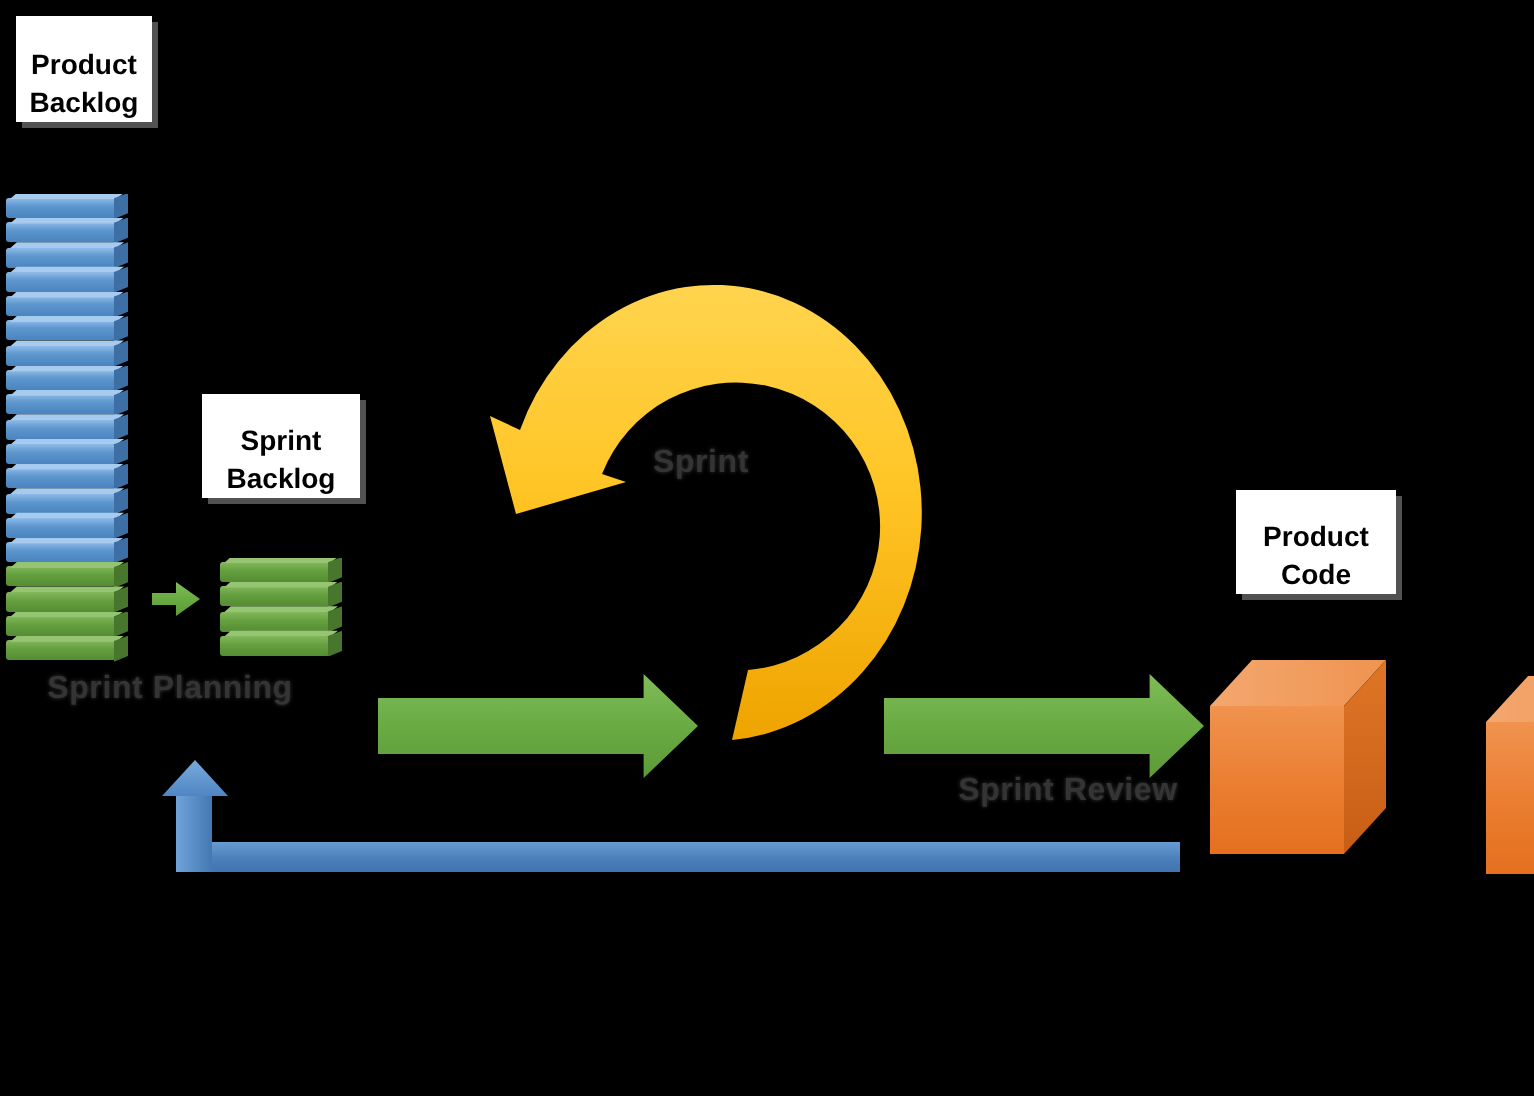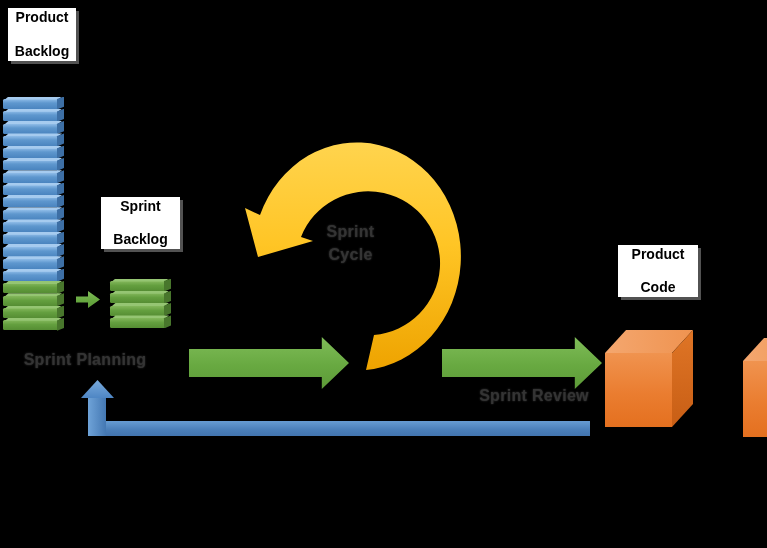--- a/index.html
+++ b/index.html
@@ -6,21 +6,21 @@
   body{
     width:767px;height:548px;position:relative;overflow:hidden;
     background:#000;
     font-family:"Liberation Sans","DejaVu Sans",sans-serif;
   }
   .abs{position:absolute;}
 
   
   .label-box{
     background:#fff;color:#000;
-    display:flex;flex-direction:column;justify-content:space-between;align-items:center;
+    display:flex;flex-direction:column;justify-content:flex-end;align-items:center;
     font-weight:bold;font-size:14px;line-height:19px;text-align:center;
     box-shadow:3px 3px 0 rgba(150,150,150,.55);
   }
   .label-box span{display:block;}
   #pb-label{left:8px;top:8px;width:68px;height:53px;}
   #sb-label{left:101px;top:197px;width:79px;height:52px;}
   #pc-label{left:618px;top:245px;width:80px;height:52px;}
 
   
   .stack{position:absolute;}
@@ -47,21 +47,21 @@
   #arrow-in{left:189px;top:337px;width:160px;height:52px;
     clip-path:polygon(0 23%,83% 23%,83% 0,100% 50%,83% 100%,83% 77%,0 77%);}
   #arrow-out{left:442px;top:337px;width:160px;height:52px;
     clip-path:polygon(0 23%,83% 23%,83% 0,100% 50%,83% 100%,83% 77%,0 77%);}
 
   
   .faint{
     color:#343434;font-weight:bold;font-size:16px;text-align:center;
     letter-spacing:.3px;text-shadow:0 0 2px rgba(90,90,90,.6);
   }
-  #sprint-planning{left:10px;top:351px;width:150px;}
+  #sprint-planning{left:10px;top:336px;width:150px;}
   #sprint-review{left:452px;top:387px;width:164px;}
   #cycle-label{left:293px;top:220px;width:115px;line-height:23px;}
 
   
   #cycle-svg{left:228px;top:126px;width:254px;height:256px;}
 
   
   .fb{background:linear-gradient(180deg,#679CD2 0%,#4A7EB8 60%,#4274AF 100%);}
   #fb-hbar{left:88px;top:421px;width:502px;height:15px;}
   #fb-riser{left:88px;top:397px;width:18px;height:39px;
@@ -144,21 +144,20 @@
   </defs>
   <path d="M 366 370
            A 104 114 0 1 0 260 215
            L 245 208 L 258 257 L 313 241 L 301 237
            A 72 72 0 1 1 374 335
            Z" fill="url(#gold)"></path>
 </svg>
 
 <div class="abs faint" id="cycle-label">
   <span style="display:block">Sprint</span>
-  <span style="display:block">Cycle</span>
 </div>
 
 <div class="abs block-arrow" id="arrow-out"></div>
 
 <div class="abs faint" id="sprint-review">Sprint Review</div>
 
 <div>
   <div class="abs fb" id="fb-hbar"></div>
   <div class="abs" id="fb-riser"></div>
   <div class="abs" id="fb-head"></div>

